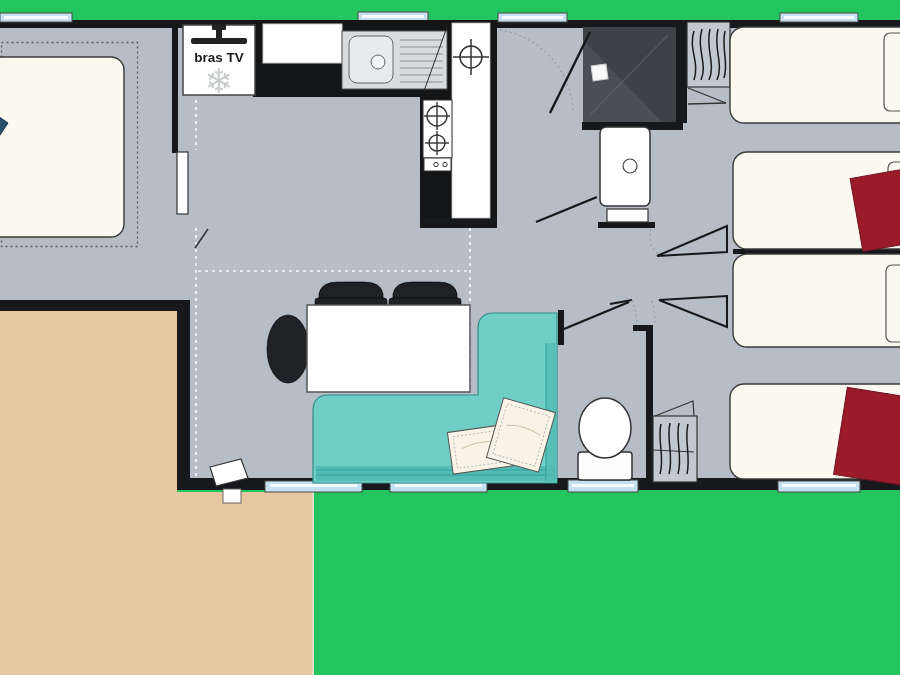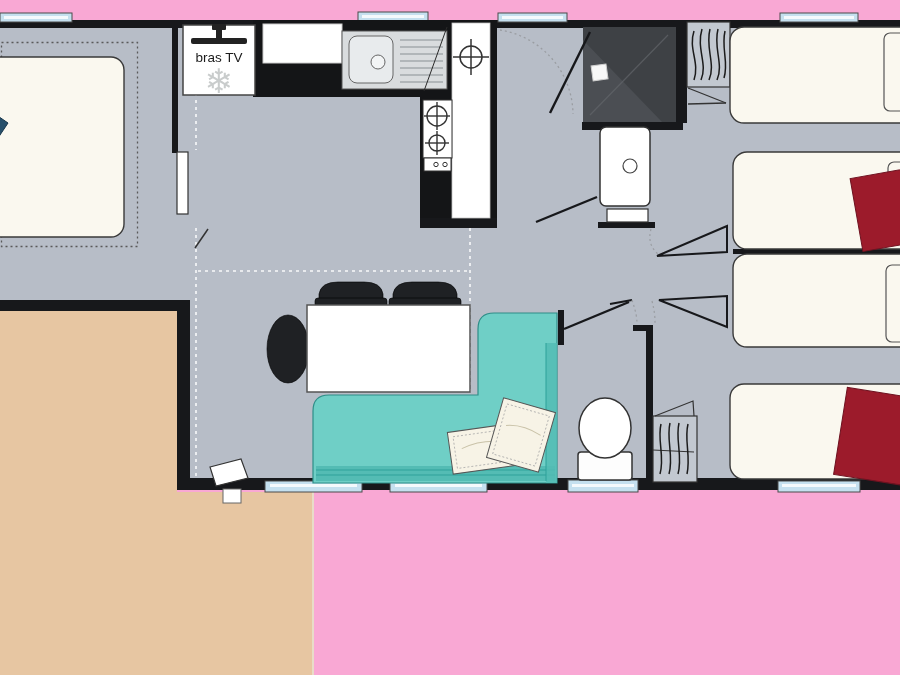--- a/index.html
+++ b/index.html
@@ -3,22 +3,22 @@
 <meta charset="utf-8">
 <style>
   :root{
     --c-floor:#B7BDC7; --c-wall:#17181B; --c-terrace:#E7C6A2; --c-bed:#FAF8EF;
     --c-quilt:#9C1B2B; --c-sofa:#6FCFC6; --c-sofa_dark:#54BCB4; --c-sofa_edge:#2E8E88;
     --c-pillow:#F7F3E6; --c-window:#C5E0EF; --c-shower_dark:#3E4145; --c-shower_light:#56595E;
     --c-steel:#D9DCDE; --c-counter:#141517; --c-chair:#1F2124; --c-wardrobe:#C2C8D0;
     --c-snowflake:#C9CCCC; --c-basin:#FFFFFF; --c-bed_outline:#3A3A3A; --c-door_arc:#9A9DA2;
   }
   html,body{margin:0;padding:0;background:#fff;}
-  .stage{position:relative;width:900px;height:675px;background:#f9a8d4;overflow:hidden;
-         font-family:"Liberation Sans", sans-serif;}
+  .stage{position:relative;width:900px;height:675px;background:#22c55e;overflow:hidden;
+         font-family:"Liberation Sans", sans-serif;font-weight:bold;}
   svg{position:absolute;left:0;top:0;display:block;}
   text.lbl{font-family:"Liberation Sans", sans-serif;font-size:13.5px;fill:#1b1b1b;}
   text.flake{font-family:"DejaVu Sans", sans-serif;font-size:34px;fill:var(--c-snowflake);}
 </style>
 </head>
 <body>
 
 <div class="stage">
 <svg width="900" height="675" viewBox="0 0 900 675">
 

